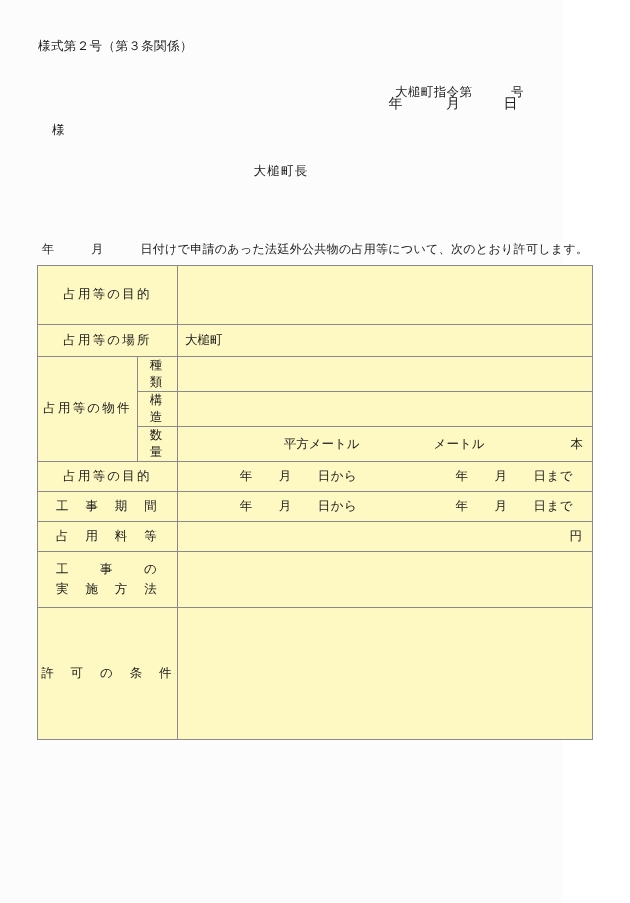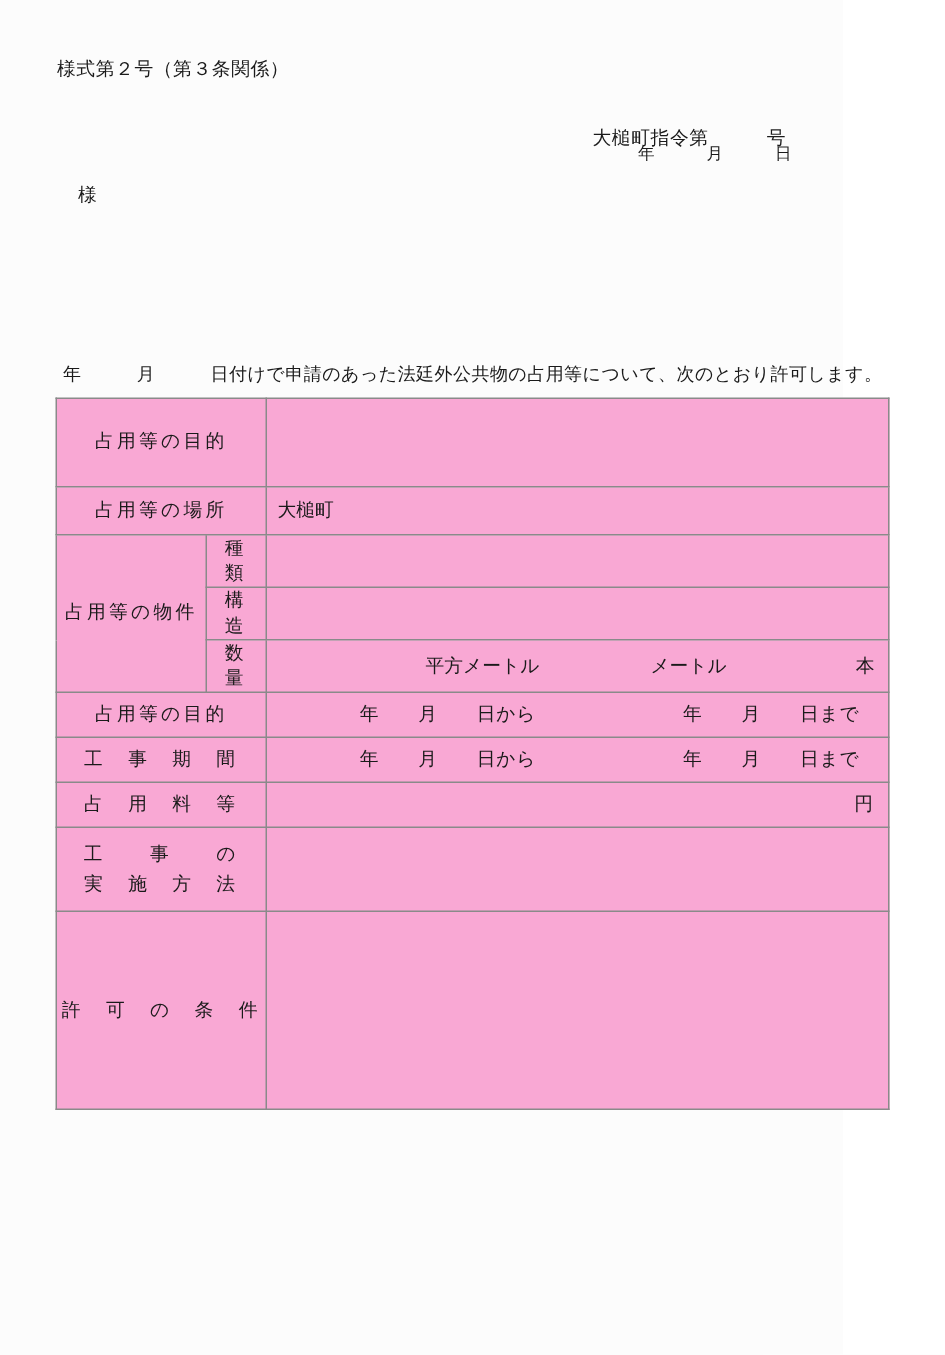--- a/index.html
+++ b/index.html
@@ -37,23 +37,23 @@
     position: absolute;
     right: 38px;
     top: 68px;
     font-size: 12.5px;
     letter-spacing: 0.4px;
     white-space: nowrap;
     margin-top: 16px;
   }
   .doc-date {
     position: absolute;
-    right: 34px;
+    right: 44px;
     top: 95px;
-    font-size: 11px;
+    font-size: 14px;
     letter-spacing: 0.4px;
     white-space: nowrap;
   }
   .addressee {
     position: absolute;
     left: 52px;
     top: 122px;
     font-size: 12.5px;
     letter-spacing: 0.4px;
     white-space: nowrap;
@@ -94,21 +94,21 @@
     top: 265px;
     width: 556px;
     border-collapse: collapse;
     table-layout: fixed;
     font-size: 12.5px;
   }
   .form-table td {
     border: 1px solid #8a8a8a;
     padding: 0;
     vertical-align: middle;
-    background: #f9a8d4;
+    background: #fef9c3;
   }
   .lbl {
     width: 100px;
     text-align: center;
     letter-spacing: 2.2px;
     padding: 0 3px !important;
     line-height: 1.55;
   }
   .lbl .lbl-line {
     display: block;
@@ -167,20 +167,21 @@
 <div class="page">
 
   <div class="form-code">様式第２号（第３条関係）</div>
 
   <div class="doc-number">大槌町指令第　　　号</div>
 
   <div class="doc-date">年　　　月　　　日</div>
 
   <div class="addressee">様</div>
 
+  <div class="issuer">大槌町長</div>
 
 
   <div class="intro-line">年　　　月　　　日付けで申請のあった法廷外公共物の占用等について、次のとおり許可します。</div>
 
   <table class="form-table">
     <colgroup>
       <col style="width:100px">
       <col style="width:40px">
       <col>
     </colgroup>

